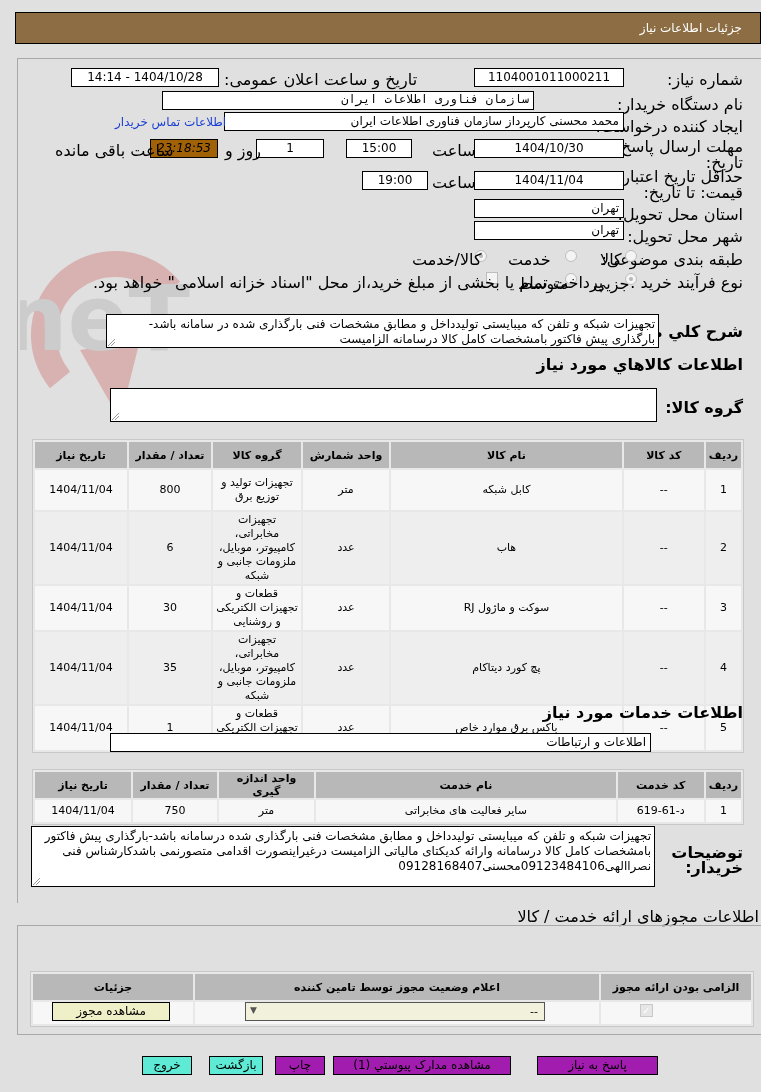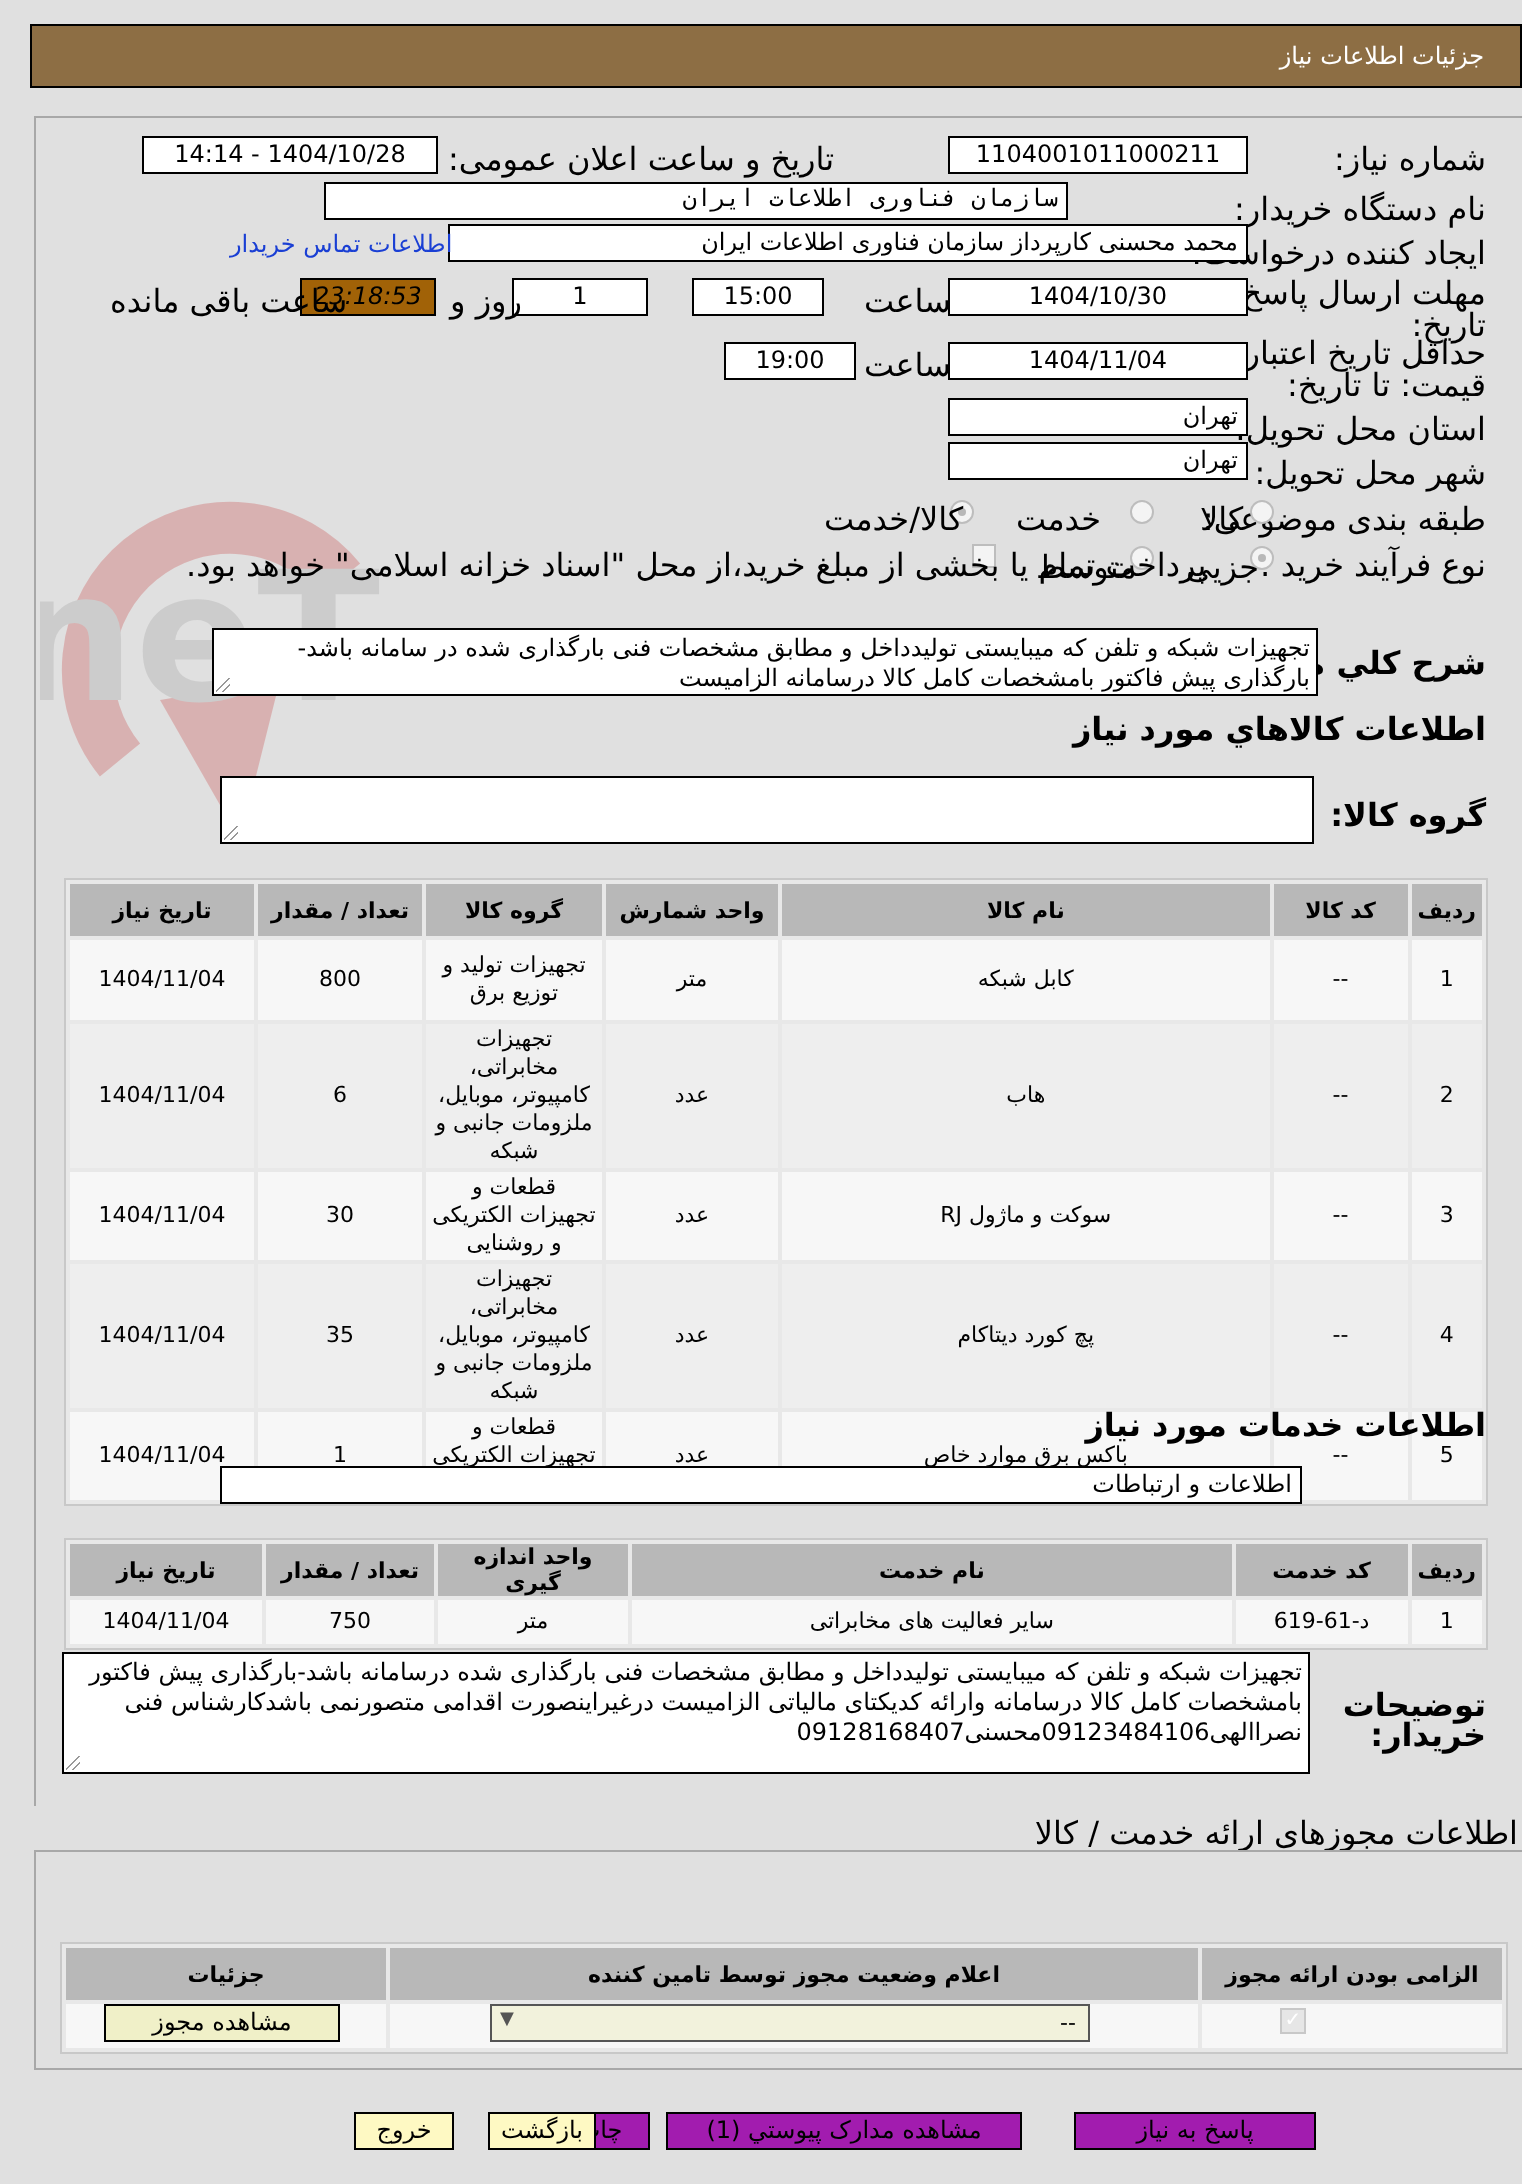--- a/index.html
+++ b/index.html
@@ -33,21 +33,21 @@
 
   .license-box { position: absolute; left: 17px; top: 925px; width: 744px; height: 110px; border: 1px solid #a8a8a8; border-right: none; }
   .select { position: absolute; background: #f2f2dc; border: 1px solid #555; height: 19px; font-size: 11px; }
   .select .sel-val { position: absolute; right: 6px; top: 2px; }
   .select .arrow { position: absolute; left: 4px; top: 2px; font-size: 9px; color: #555; }
   .btn-view { position: absolute; background: #f0f0c8; border: 1px solid #000; height: 19px; font-size: 12px; text-align: center; line-height: 17px; cursor: pointer; }
   .chk-disabled { position: absolute; width: 13px; height: 13px; border: 1px solid #c8c8c8; background: #e6e6e6; font-size: 10px; color: #fff; text-align: center; line-height: 11px; }
 
   .btn { position: absolute; height: 19px; border: 1px solid #000; font-size: 12px; text-align: center; line-height: 17px; cursor: pointer; }
   .btn.green { background: #a21caf; }
-  .btn.pink { background: #fef9c3; margin-left: 35px; }
+  .btn.pink { background: #5eead4; }
 
   .watermark { position: absolute; left: 20px; top: 230px; width: 560px; height: 200px; pointer-events: none; opacity: 0.22; }
 </style>
 </head>
 <body>
 
 <div class="header-bar">
   <span class="title">جزئیات اطلاعات نیاز</span>
 </div>
 
@@ -117,21 +117,21 @@
 <span class="lbl bold" style="right:18px; top:355px;">اطلاعات کالاهاي مورد نياز</span>
 <span class="lbl bold" style="right:18px; top:398px;">گروه کالا:</span>
 <div class="textarea" style="left:110px; top:388px; width:547px; height:34px;">
   <span class="grip"></span>
 </div>
 
 <table class="grid" style="left:32px; top:439px; width:712px;">
   <thead>
     <tr>
       <th style="width:26px;">ردیف</th>
-      <th style="width:67px;">کد کالا</th>
+      <th style="width:80px;">کد کالا</th>
       <th>نام کالا</th>
       <th style="width:86px;">واحد شمارش</th>
       <th style="width:88px;">گروه کالا</th>
       <th style="width:82px;">تعداد / مقدار</th>
       <th style="width:92px;">تاریخ نیاز</th>
     </tr>
   </thead>
   <tbody>
     <tr class="odd" style="height:40px;">
       <td>1</td>

